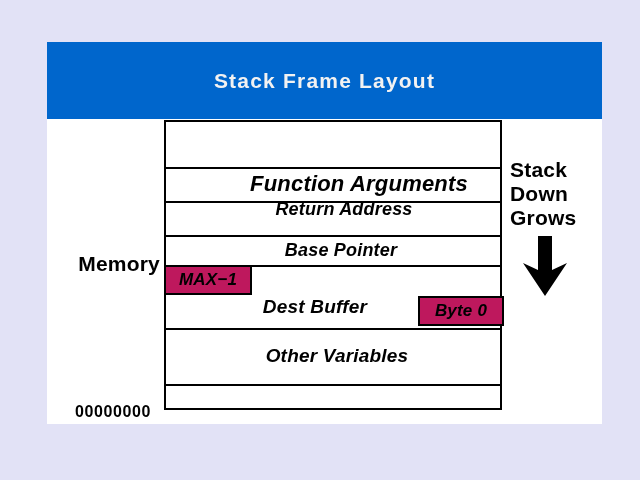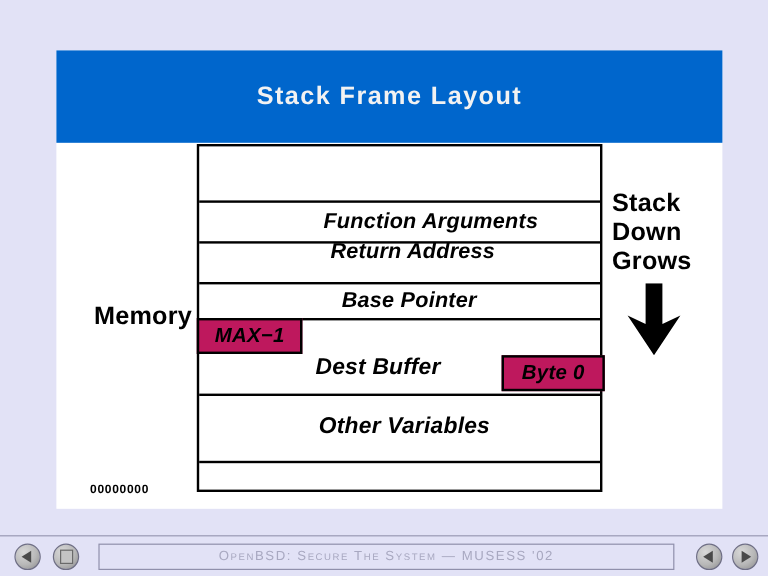--- a/index.html
+++ b/index.html
@@ -82,21 +82,21 @@
     font-weight: bold;
     color: #000;
     letter-spacing: 0.2px;
   }
 
   .label-bottom-addr {
     position: absolute;
     left: 28px;
     top: 361px;
     font-family: "Liberation Sans", sans-serif;
-    font-size: 10px;
+    font-size: 16px;
     font-weight: bold;
     color: #000;
     letter-spacing: 0.6px;
   }
 
   
   .stack-table {
     position: absolute;
     left: 117px;
     top: 78px;
@@ -131,21 +131,21 @@
 
   .row-caller {
     top: 0px;
     height: 45px;
     font-size: 22px;
     letter-spacing: 0.4px;
   }
   .row-args {
     top: 45px;
     height: 34px;
-    font-size: 18px;
+    font-size: 22px;
     padding-left: 52px;
     letter-spacing: 0.2px;
   }
   .row-retaddr {
     top: 70px;
     height: 34px;
     font-size: 18px;
     padding-left: 22px;
     letter-spacing: 0.2px;
   }
@@ -342,37 +342,14 @@
       <div class="grows-line">Grows</div>
       <div class="grows-arrow">
         <svg width="50" height="62" viewBox="0 0 50 62" aria-hidden="true">
           <path d="M18 0 H32 V34 L47 27 L25 60 L3 27 L18 34 Z" fill="#000000"></path>
         </svg>
       </div>
     </div>
 
   </div>
 
-  <div class="toolbar">
-
-    <div class="nav-btn nav-prev">
-      <span class="glyph-left"></span>
-    </div>
-
-    <div class="nav-btn nav-stop">
-      <span class="glyph-square"></span>
-    </div>
-
-    <div class="status-field">
-      <span class="status-text">OpenBSD: Secure The System — MUSESS '02</span>
-    </div>
-
-    <div class="nav-btn nav-back">
-      <span class="glyph-left"></span>
-    </div>
-
-    <div class="nav-btn nav-fwd">
-      <span class="glyph-right"></span>
-    </div>
-
-  </div>
 
 </div>
 
 </body></html>

